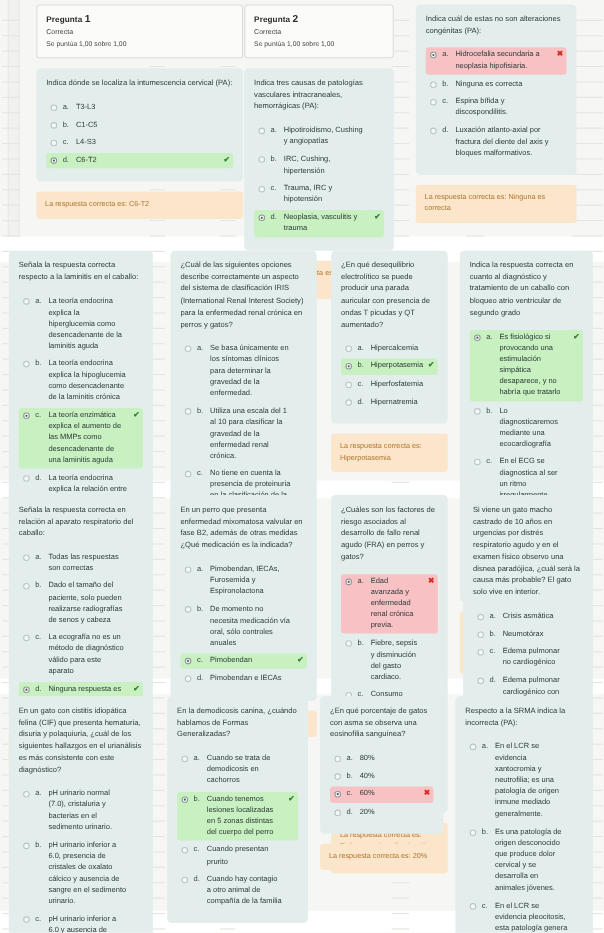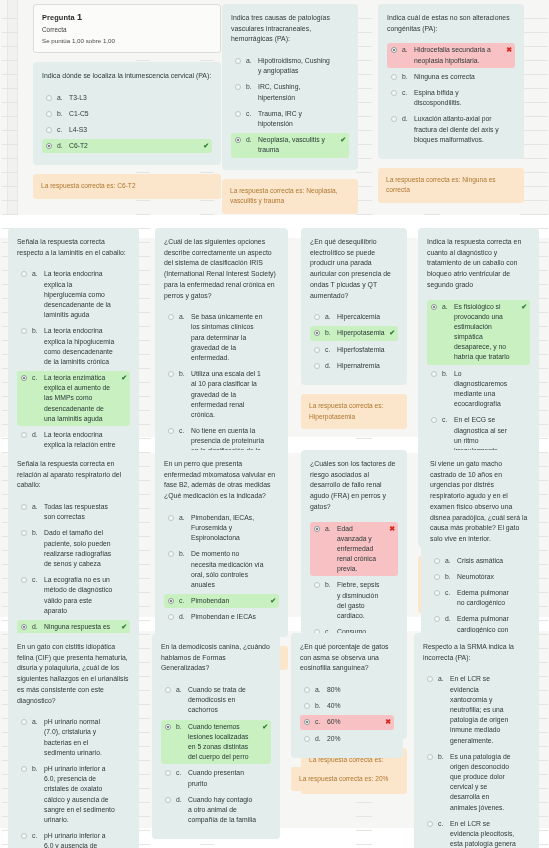--- a/index.html
+++ b/index.html
@@ -570,20 +570,25 @@
                   <span class="otext">C6-T2</span>
                   <span class="mark ok">✔</span>
                 </div>
               </div>
             </div>
             <div class="qfeedback">La respuesta correcta es: C6-T2</div>
           </div>
         </div>
         <div style="position: absolute; left: 222px; width: 136px;">
           <div class="qcol">
+            <div class="qhead">
+              <div class="qtitle"><span>Pregunta</span> <span class="num">2</span></div>
+              <div class="qstate">Correcta</div>
+              <div class="qgrade">Se puntúa 1,00 sobre 1,00</div>
+            </div>
             <div class="qbody">
               <div class="qtext">Indica tres causas de patologías vasculares intracraneales, hemorrágicas (PA):</div>
               <div class="opts">
                 <div class="opt">
                   <span class="radio"></span>
                   <span class="olet">a.</span>
                   <span class="otext">Hipotiroidismo, Cushing y angiopatías</span>
                 </div>
                 <div class="opt">
                   <span class="radio"></span>

